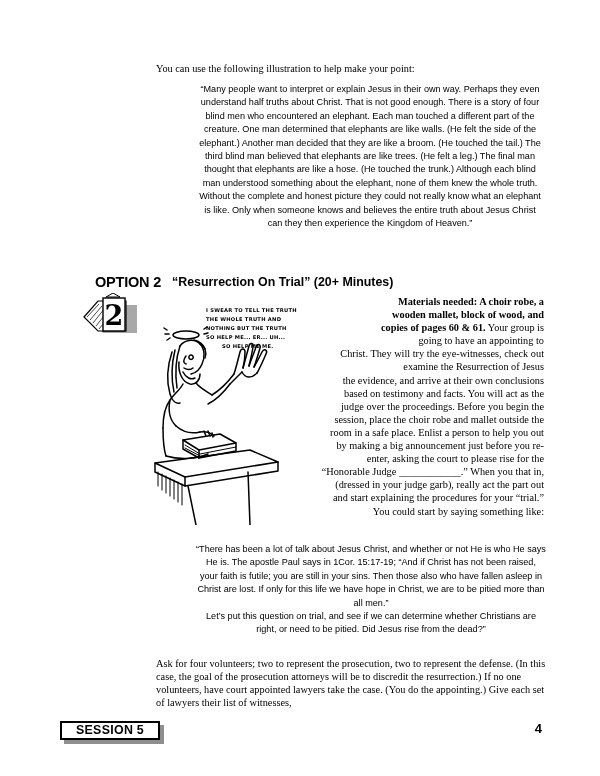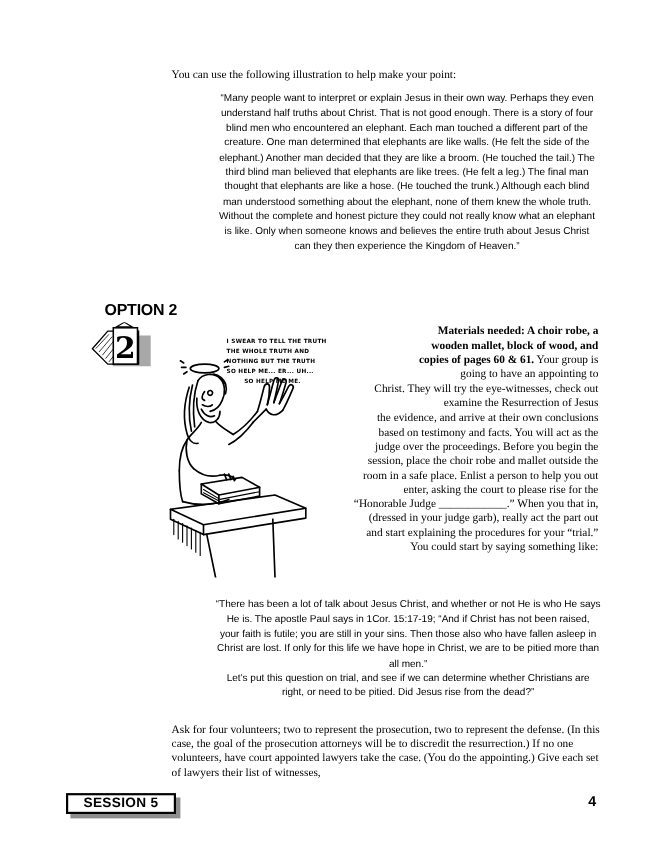--- a/index.html
+++ b/index.html
@@ -190,20 +190,21 @@
 <body>
 
 <div class="page">
 
   <div id="intro-line" class="serif-body">You can use the following illustration to help make your point:</div>
 
   <div id="elephant-quote" class="sans-quote">“Many people want to interpret or explain Jesus in their own way.  Perhaps they even understand half truths about Christ. That is not good enough. There is a story of four blind men who encountered an elephant. Each man touched a different part of the creature. One man determined that elephants are like walls. (He felt the side of the elephant.) Another man decided that they are like a broom. (He touched the tail.) The third blind man believed that elephants are like trees. (He felt a leg.) The final man thought that elephants are like a hose. (He touched the trunk.) Although each blind man understood something about the elephant, none of them knew the whole truth. Without the complete and honest picture they could not really know what an elephant is like. Only when someone knows and believes the entire truth about Jesus Christ can they then experience the Kingdom of Heaven.”</div>
 
   <div id="option-header">
     <span id="option-label">OPTION 2</span>
+    <span id="option-title">“Resurrection On Trial” (20+ Minutes)</span>
   </div>
 
   <div id="option-badge">
     <svg viewBox="0 0 62 46" width="62" height="46">
 
       <polygon points="10,25 21,12 55,12 55,40 21,40" fill="#a8a8a8"></polygon>
 
       <polygon points="2,24 16,8 44,8 44,38 16,38" fill="#ffffff" stroke="#000" stroke-width="1.2"></polygon>
       <g stroke="#000" stroke-width="0.7">
         <line x1="5" y1="24" x2="17" y2="11"></line>
@@ -309,20 +310,21 @@
     <span class="line ra b">wooden mallet, block of wood, and</span>
     <span class="line ra"><b>copies of pages 60 &amp; 61.</b> Your group is</span>
     <span class="line ra">going to have an appointing to</span>
     <span class="line ra">Christ. They will try the eye-witnesses, check out</span>
     <span class="line ra">examine the Resurrection of Jesus</span>
     <span class="line ra">the evidence, and arrive at their own conclusions</span>
     <span class="line ra">based on testimony and facts. You will act as the</span>
     <span class="line ra">judge over the proceedings. Before you begin the</span>
     <span class="line ra">session, place the choir robe and mallet outside the</span>
     <span class="line ra">room in a safe place. Enlist a person to help you out</span>
+    <span class="line ra">by making a big announcement just before you re-</span>
     <span class="line ra">enter, asking the court to please rise for the</span>
     <span class="line ra">“Honorable Judge ____________.” When you that in,</span>
     <span class="line ra">(dressed in your judge garb), really act the part out</span>
     <span class="line ra">and start explaining the procedures for your “trial.”</span>
     <span class="line ra">You could start by saying something like:</span>
   </div>
 
   <div id="trial-quote" class="sans-quote">
     <div>“There has been a lot of talk about Jesus Christ, and whether or not He is who He says He is. The apostle Paul says in 1Cor. 15:17-19; “And if Christ has not been raised, your faith is futile; you are still in your sins. Then those also who have fallen asleep in Christ are lost. If only for this life we have hope in Christ, we are to be pitied more than all men.”</div>
     <div>Let’s put this question on trial, and see if we can determine whether Christians are right, or need to be pitied. Did Jesus rise from the dead?”</div>

